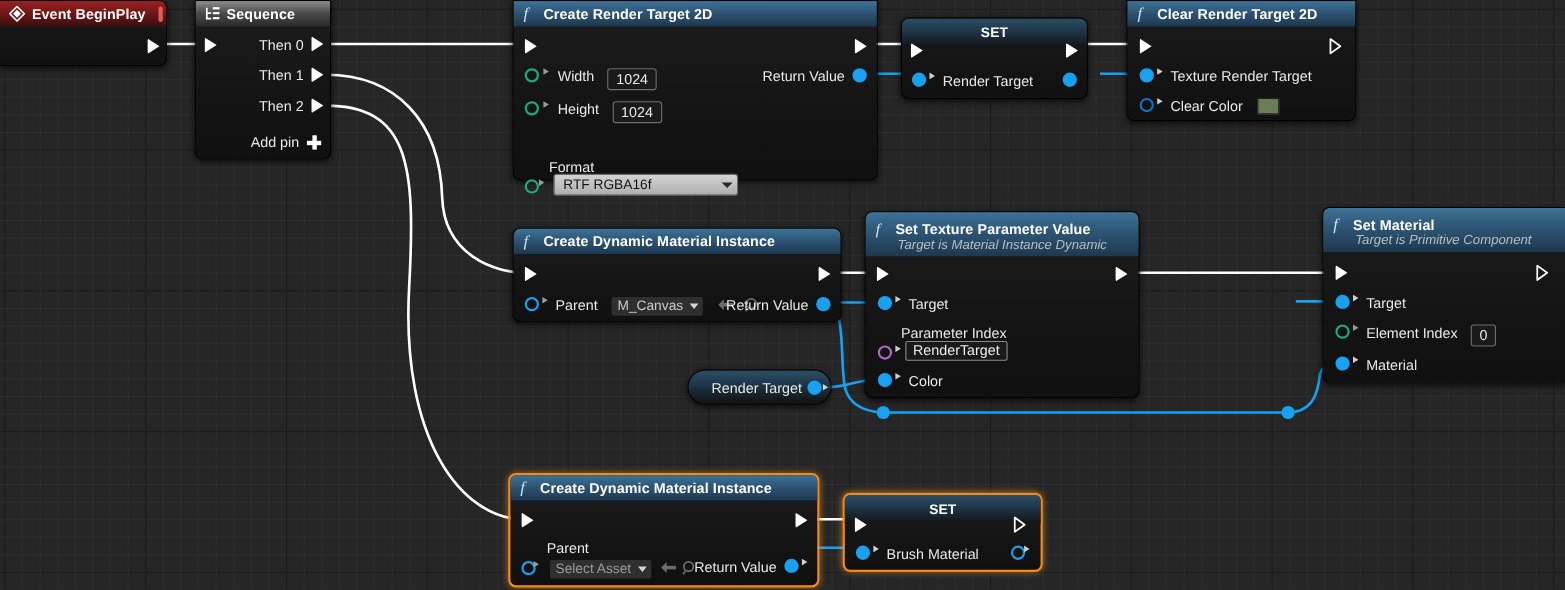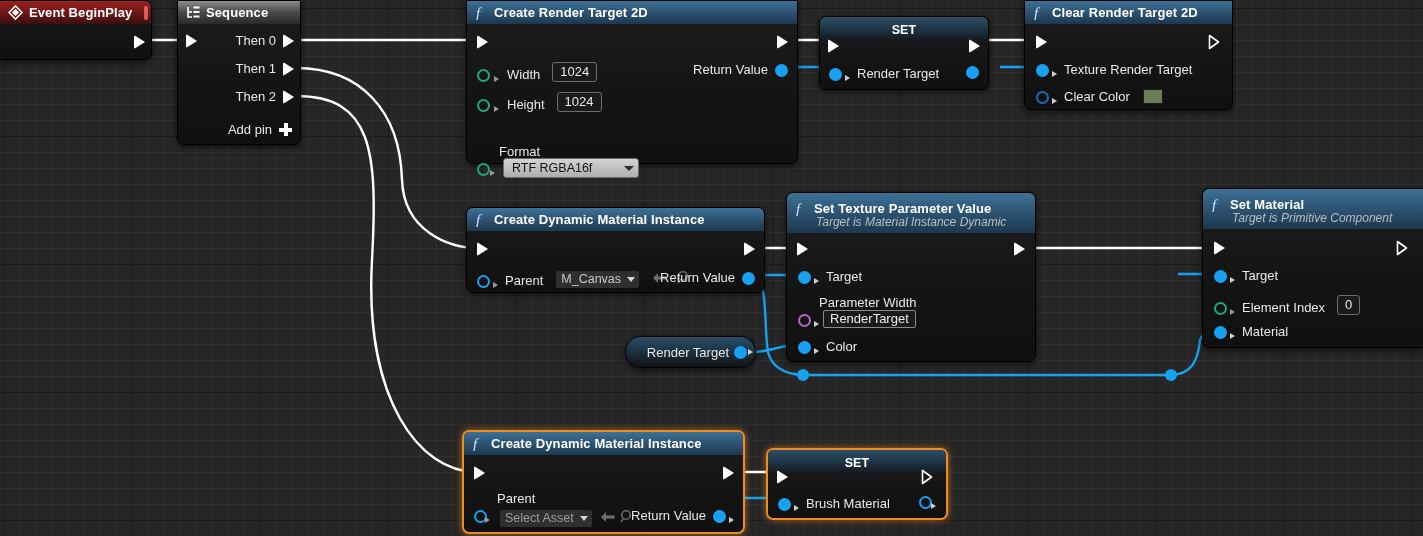--- a/index.html
+++ b/index.html
@@ -67,21 +67,21 @@
     letter-spacing: .1px; white-space: nowrap; text-align: center;
   }
   .nsub {
     font-size: 12px; font-style: italic; color: #b9bdbf;
     white-space: nowrap; margin-top: -1px;
   }
   .hicon { margin-right: 6px; display:inline-flex; align-items:center; }
   .nbody { position: relative; padding: 0; }
 
   
-  .row { position: absolute; display: flex; align-items: flex-end; white-space: nowrap; }
+  .row { position: absolute; display: flex; align-items: flex-start; white-space: nowrap; }
   .plabel { font-size: 13px; color: #e8e8e8; }
 
   
   .exec {
     width: 0; height: 0;
     border-left: 11px solid #fff;
     border-top: 7px solid transparent;
     border-bottom: 7px solid transparent;
     border-radius: 2px;
   }
@@ -304,21 +304,21 @@
         <span class="numbox" style="margin-left:6px;">1024</span>
       </div>
 
       <div class="row" style="left:32px; top:120px;">
         <span class="plabel">Format</span>
       </div>
       <div class="row" style="left:10px; top:139px;">
         <span class="dot ring-green"></span>
         <span class="arrowlet dim" style="margin-left:0px;"></span>
       </div>
-      <div class="combo" style="position:absolute; left:36px; top:134px; width:136px;">
+      <div class="combo" style="position:absolute; left:36px; top:134px; width:168px;">
         <span>RTF RGBA16f</span>
         <span class="caret"></span>
       </div>
 
       <div class="row" style="right:9px; top:38px; gap:7px;">
         <span class="plabel">Return Value</span>
         <span class="dot blue"></span>
       </div>
     </div>
   </div>
@@ -441,21 +441,21 @@
       </div>
       <div class="row" style="right:10px; top:9px;">
         <span class="exec"></span>
       </div>
       <div class="row" style="left:11px; top:36px; gap:5px;">
         <span class="dot blue"></span>
         <span class="arrowlet" style="margin-left:-2px;"></span>
         <span class="plabel" style="margin-left:2px;">Target</span>
       </div>
       <div class="row" style="left:32px; top:62px;">
-        <span class="plabel">Parameter Width</span>
+        <span class="plabel">Parameter Index</span>
       </div>
       <div class="row" style="left:11px; top:81px; gap:5px;">
         <span class="dot ring-purple"></span>
         <span class="arrowlet" style="margin-left:-2px;"></span>
       </div>
       <div class="txtbox" style="position:absolute; left:36px; top:77px;">RenderTarget</div>
       <div class="row" style="left:11px; top:106px; gap:5px;">
         <span class="dot blue"></span>
         <span class="arrowlet" style="margin-left:-2px;"></span>
         <span class="plabel" style="margin-left:2px;">Color</span>

